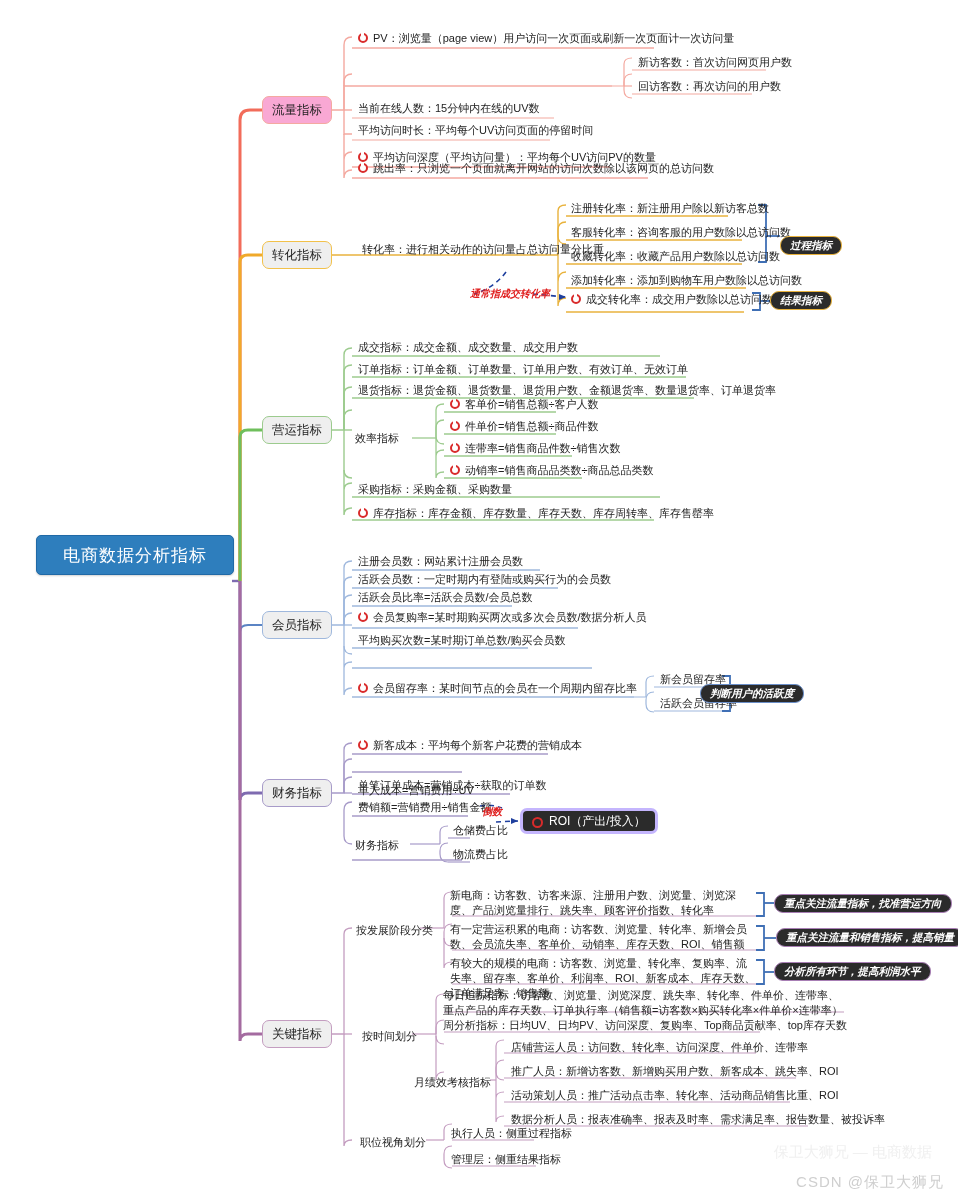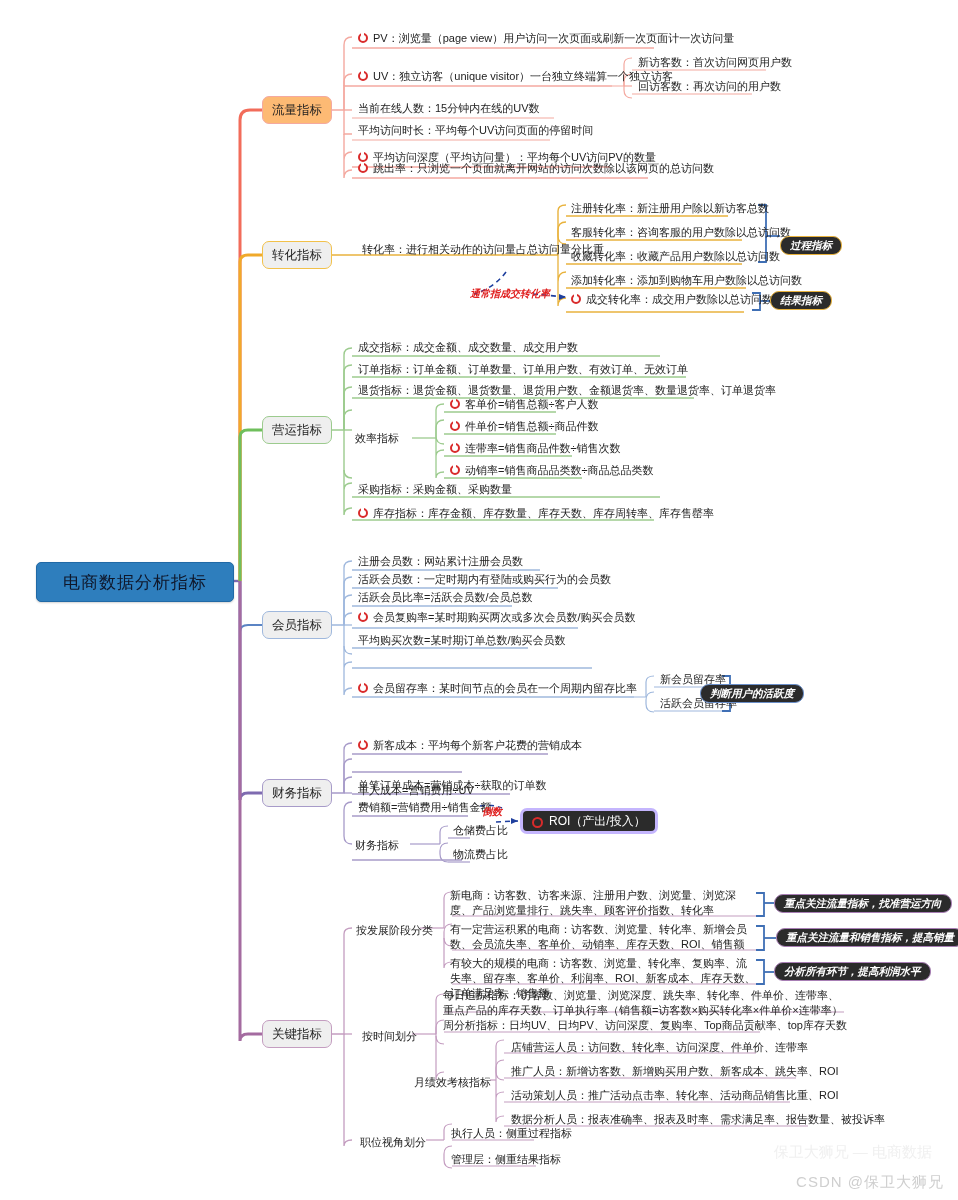--- a/index.html
+++ b/index.html
@@ -37,44 +37,44 @@
     background:#fff;
   }
   .leaf .dot::after{
     content:"";position:absolute;left:1.4px;top:-2.2px;
     width:3px;height:3px;background:#ffffff;
   }
 
   
   #root-node{
     position:absolute;
-    left:36px;top:562px;
+    left:36px;top:535px;
     width:196px;height:38px;
     background:#2e7ebd;
     border:1px solid #2069a6;
     border-radius:5px;
-    color:#0f172a;
+    color:#ffffff;
     font-size:17px;
     display:flex;align-items:center;justify-content:center;
     letter-spacing:1px;
     box-shadow:0 1px 2px rgba(0,0,0,.18);
   }
 
   
   .branch{
     position:absolute;
     width:70px;height:28px;
     background:#ececec;
     border-radius:7px;
     font-size:12.5px;
     color:#1f1f1f;
     display:flex;align-items:center;justify-content:center;
     box-sizing:border-box;
   }
-  .branch.b-traffic   {border:1.6px solid #f4a9a0;background:#fdba74;}
+  .branch.b-traffic   {border:1.6px solid #f4a9a0;background:#f9a8d4;}
   .branch.b-convert   {border:1.6px solid #f2c14a;background:#efefef;}
   .branch.b-ops       {border:1.6px solid #9ccb8e;background:#efefef;}
   .branch.b-member    {border:1.6px solid #9fb8dd;background:#efefef;}
   .branch.b-finance   {border:1.6px solid #a79bc9;background:#efefef;}
   .branch.b-key       {border:1.6px solid #c49dc0;background:#efefef;}
 
   
   .midlabel{
     position:absolute;
     font-size:11px;
@@ -310,21 +310,20 @@
   <div id="root-node">电商数据分析指标</div>
 
   <div class="branch b-traffic" style="left:262px;top:96px;">流量指标</div>
   <div class="branch b-convert" style="left:262px;top:241px;">转化指标</div>
   <div class="branch b-ops" style="left:262px;top:416px;">营运指标</div>
   <div class="branch b-member" style="left:262px;top:611px;">会员指标</div>
   <div class="branch b-finance" style="left:262px;top:779px;">财务指标</div>
   <div class="branch b-key" style="left:262px;top:1020px;">关键指标</div>
 
   <div class="leaf" style="left:355px;top:31px;"><span class="dot"></span><span>PV：浏览量（page view）用户访问一次页面或刷新一次页面计一次访问量</span></div>
-  <div class="leaf" style="left:355px;top:69px;"><span class="dot"></span><span>UV：独立访客（unique visitor）一台独立终端算一个独立访客</span></div>
   <div class="leaf" style="left:355px;top:101px;">当前在线人数：15分钟内在线的UV数</div>
   <div class="leaf" style="left:355px;top:123px;">平均访问时长：平均每个UV访问页面的停留时间</div>
   <div class="leaf" style="left:355px;top:150px;"><span class="dot"></span><span>平均访问深度（平均访问量）：平均每个UV访问PV的数量</span></div>
   <div class="leaf" style="left:355px;top:161px;"><span class="dot"></span><span>跳出率：只浏览一个页面就离开网站的访问次数除以该网页的总访问数</span></div>
 
   <div class="leaf" style="left:635px;top:55px;">新访客数：首次访问网页用户数</div>
   <div class="leaf" style="left:635px;top:79px;">回访客数：再次访问的用户数</div>
 
   <div class="midlabel" style="left:362px;top:242px;">转化率：进行相关动作的访问量占总访问量分比重</div>
 
@@ -348,21 +347,21 @@
   <div class="midlabel" style="left:355px;top:431px;">效率指标</div>
 
   <div class="leaf" style="left:447px;top:397px;"><span class="dot"></span><span>客单价=销售总额÷客户人数</span></div>
   <div class="leaf" style="left:447px;top:419px;"><span class="dot"></span><span>件单价=销售总额÷商品件数</span></div>
   <div class="leaf" style="left:447px;top:441px;"><span class="dot"></span><span>连带率=销售商品件数÷销售次数</span></div>
   <div class="leaf" style="left:447px;top:463px;"><span class="dot"></span><span>动销率=销售商品品类数÷商品总品类数</span></div>
 
   <div class="leaf" style="left:355px;top:554px;">注册会员数：网站累计注册会员数</div>
   <div class="leaf" style="left:355px;top:572px;">活跃会员数：一定时期内有登陆或购买行为的会员数</div>
   <div class="leaf" style="left:355px;top:590px;">活跃会员比率=活跃会员数/会员总数</div>
-  <div class="leaf" style="left:355px;top:610px;"><span class="dot"></span><span>会员复购率=某时期购买两次或多次会员数/购买会员数</span></div>
+  <div class="leaf" style="left:355px;top:610px;"><span class="dot"></span><span>会员复购率=某时期购买两次或多次会员数/数据分析人员</span></div>
   <div class="leaf" style="left:355px;top:633px;">平均购买次数=某时期订单总数/购买会员数</div>
   <div class="leaf" style="left:355px;top:681px;"><span class="dot"></span><span>会员留存率：某时间节点的会员在一个周期内留存比率</span></div>
 
   <div class="leaf" style="left:657px;top:672px;">新会员留存率</div>
   <div class="leaf" style="left:657px;top:696px;">活跃会员留存率</div>
 
   <div class="pill edge-blue" style="left:700px;top:684px;">判断用户的活跃度</div>
 
   <div class="leaf" style="left:355px;top:738px;"><span class="dot"></span><span>新客成本：平均每个新客户花费的营销成本</span></div>
   <div class="leaf" style="left:355px;top:756px;margin-top:27px;">单人成本=营销费用÷UV</div>

